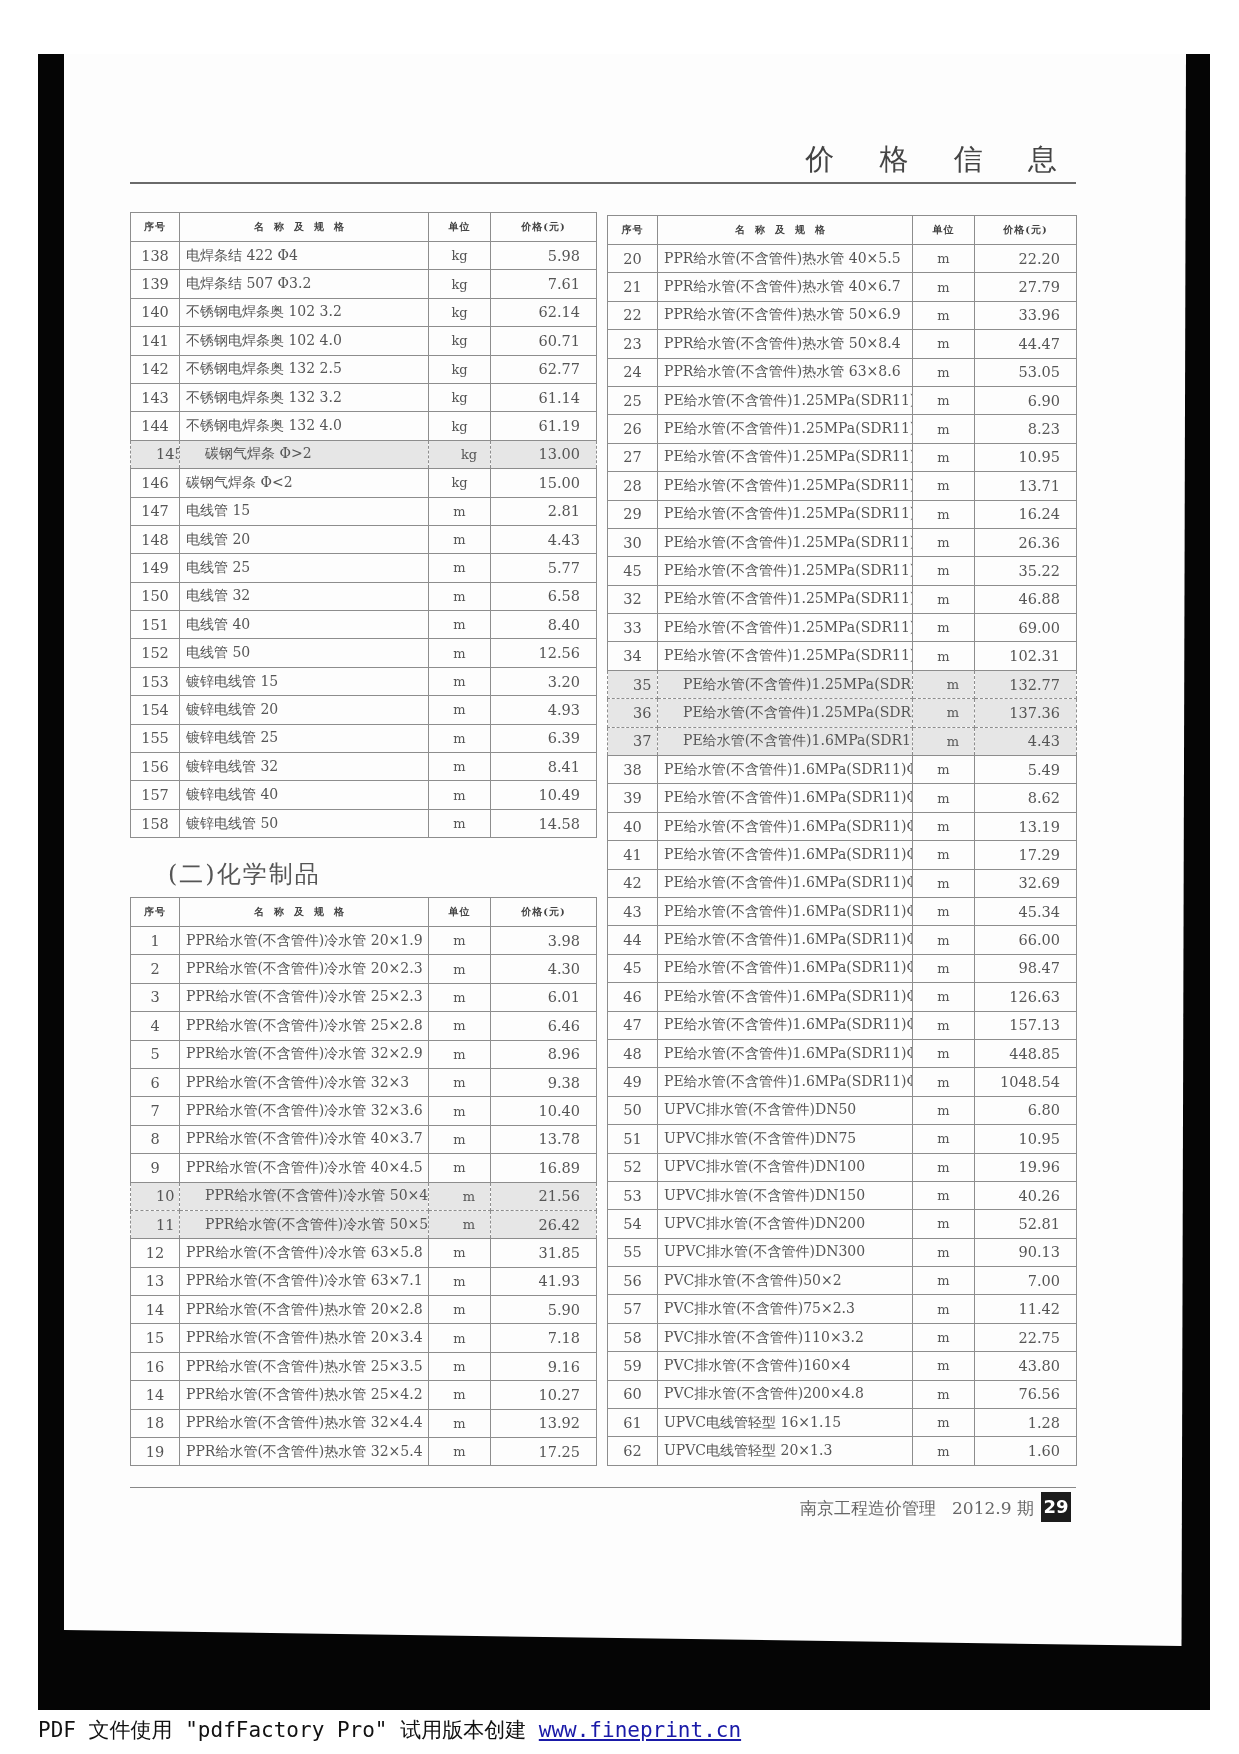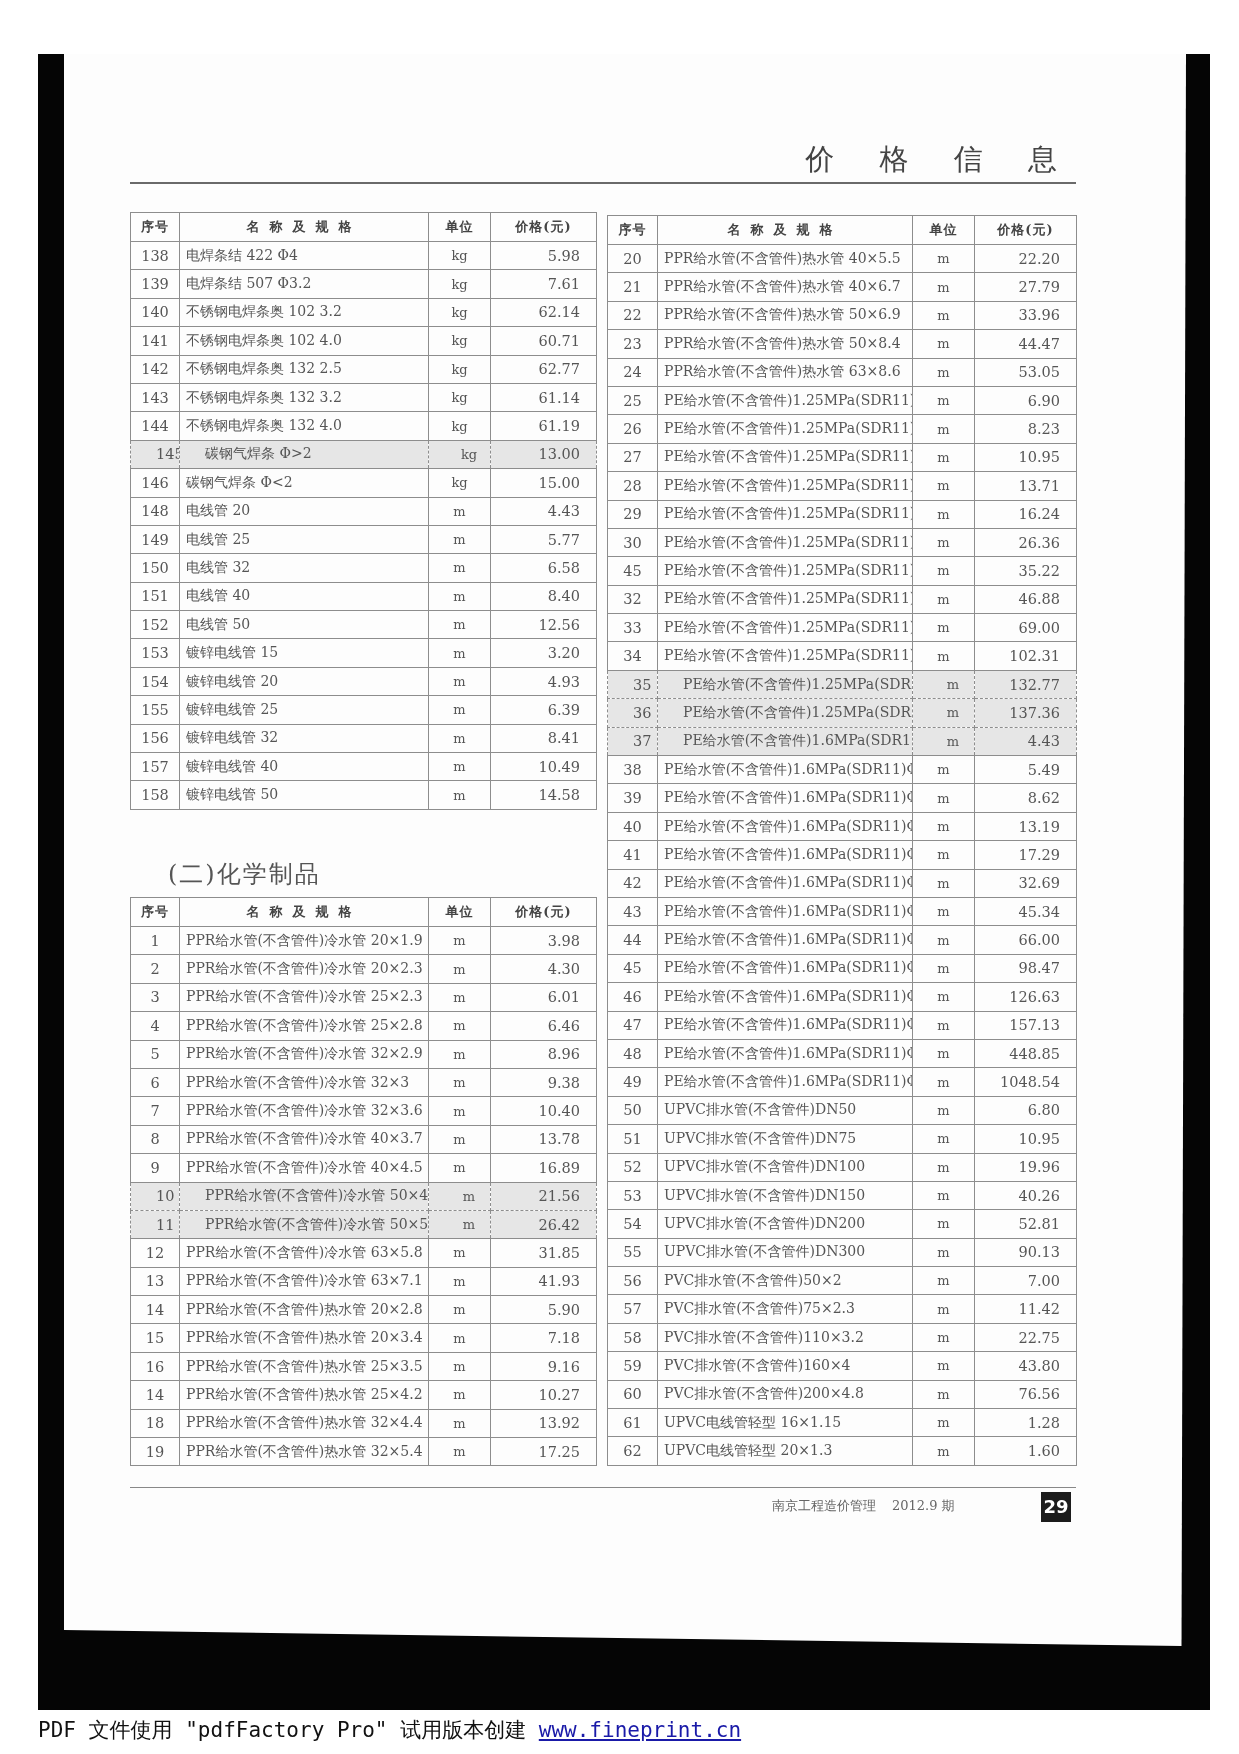--- a/index.html
+++ b/index.html
@@ -6,29 +6,29 @@
   body{width:1239px;height:1754px;position:relative;background:#ffffff;overflow:hidden;
        font-family:"DejaVu Serif","Liberation Serif",serif;color:#3a3a3a;}
   .scan-frame{position:absolute;left:38px;top:54px;width:1172px;height:1656px;background:#050505;}
   .page{position:absolute;left:64px;top:54px;width:1122px;height:1592px;background:#fdfdfd;
         clip-path:polygon(0 0,100% 0,99.6% 100%,0 99%);}
   .title{position:absolute;right:164px;top:140px;font-size:29px;letter-spacing:18px;color:#444;
          font-family:"DejaVu Serif",serif;font-weight:normal;}
   .rule{position:absolute;height:2px;background:#6a6a6a;}
   table{position:absolute;border-collapse:collapse;font-size:14.5px;color:#555;table-layout:fixed;}
   td,th{border:1px solid #8d8d8d;padding:0 6px;height:27.4px;white-space:nowrap;overflow:hidden;}
-  th{font-weight:bold;color:#444;font-size:13px;letter-spacing:1px;height:28px;}
+  th{font-weight:bold;color:#444;font-size:10px;letter-spacing:1px;height:28px;}
   th.name-h{letter-spacing:10px;}
   td.no{text-align:center;}
   td.unit{text-align:center;font-size:13px;}
   td.price{text-align:right;padding-right:16px;}
   td.name{text-align:left;font-size:14px;}
   tr.hl td{background:#e6e6e6;border-style:dashed;padding-left:25px;}
   .section{position:absolute;left:168px;top:858px;font-size:24px;color:#555;letter-spacing:2px;}
-  .footer{position:absolute;left:772px;top:1497px;font-size:13px;color:#666;}
+  .footer{position:absolute;left:800px;top:1497px;font-size:17px;color:#666;}
   .footer .issue{margin-left:16px;}
   .pageno{position:absolute;left:1041px;top:1492px;width:30px;height:30px;background:#1c1c1c;color:#fff;
           font-weight:bold;font-size:18px;text-align:center;line-height:30px;font-family:"DejaVu Sans",sans-serif;}
   .watermark{position:absolute;left:38px;top:1716px;font-size:21px;color:#111;
              font-family:"DejaVu Sans Mono","Liberation Mono",monospace;}
   .watermark a{color:#1a1aa8;text-decoration:underline;text-align:center;}
 </style>
 </head>
 <body>
 
@@ -102,20 +102,26 @@
         <td class="unit">kg</td>
         <td class="price">13.00</td>
       </tr>
       <tr>
         <td class="no">146</td>
         <td class="name">碳钢气焊条 Φ&lt;2</td>
         <td class="unit">kg</td>
         <td class="price">15.00</td>
       </tr>
       <tr>
+        <td class="no">147</td>
+        <td class="name">电线管 15</td>
+        <td class="unit">m</td>
+        <td class="price">2.81</td>
+      </tr>
+      <tr>
         <td class="no">148</td>
         <td class="name">电线管 20</td>
         <td class="unit">m</td>
         <td class="price">4.43</td>
       </tr>
       <tr>
         <td class="no">149</td>
         <td class="name">电线管 25</td>
         <td class="unit">m</td>
         <td class="price">5.77</td>

